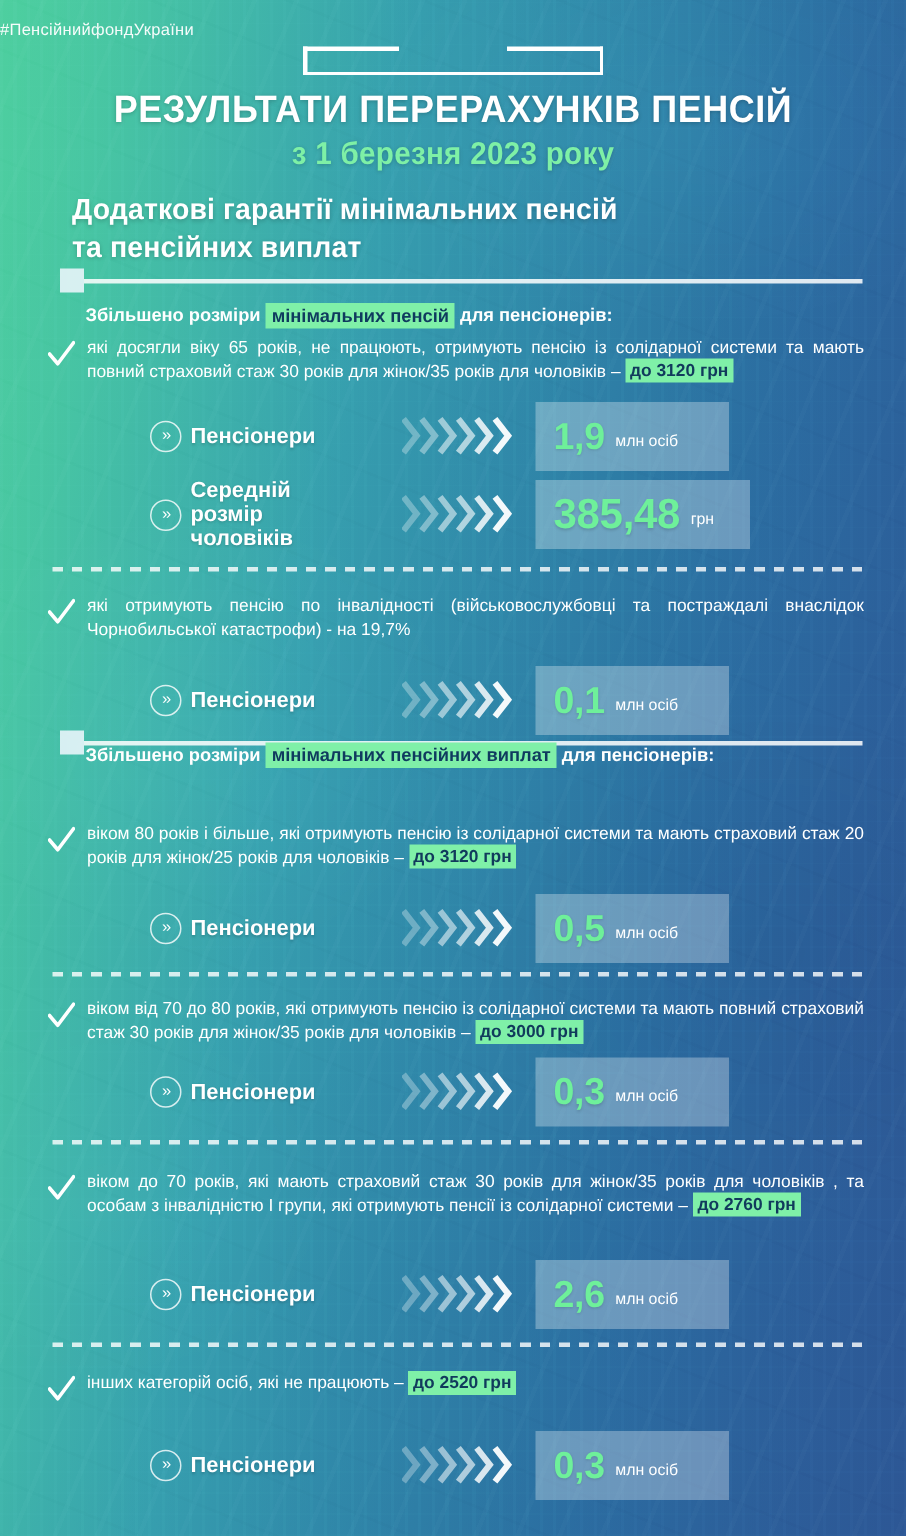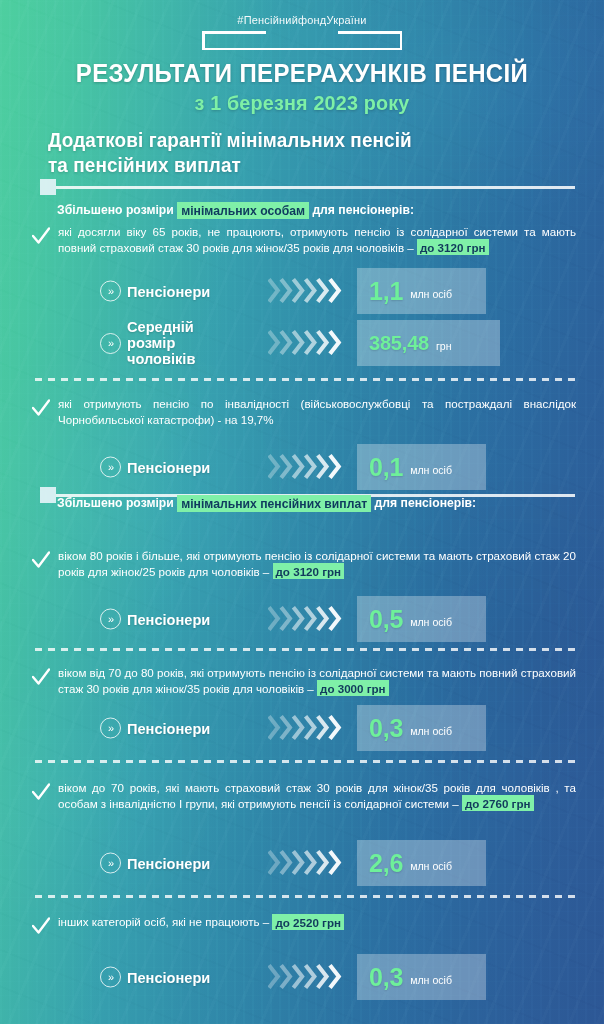--- a/index.html
+++ b/index.html
@@ -62,21 +62,20 @@
         rgba(56,165,172,.40) 34%,
         rgba(44,112,160,.45) 68%,
         rgba(45,87,149,.62) 100%);
     pointer-events: none;
   }
 
   
   .hashtag {
     position: absolute;
     top: 14px; left: 0; right: 0;
-    text-align: center;
     color: #ffffff;
     font-size: 11px;
     letter-spacing: .2px;
     font-family: "Liberation Sans Narrow", "Liberation Sans", sans-serif;
     opacity: .95;
   }
 
   .hdr-frame {
     position: absolute;
     top: 31px;
@@ -279,21 +278,21 @@
   .valbox.wide { width: 143px; }
   .valnum {
     color: #6ef09a;
     font-size: 25px;
     font-weight: bold;
     line-height: 1;
     letter-spacing: -.2px;
     font-family: "Liberation Sans Narrow", "Liberation Sans", sans-serif;
     text-shadow: 0 1px 2px rgba(0,0,0,.14);
   }
-  .valnum.big { font-size: 20px; }
+  .valnum.big { font-size: 28px; }
   .valunit {
     color: #ffffff;
     font-size: 10.6px;
     font-weight: normal;
     line-height: 1;
     position: relative;
     top: 3px;
     font-family: "Liberation Sans Narrow", "Liberation Sans", sans-serif;
   }
 </style>
@@ -318,21 +317,21 @@
   <div class="title-main">РЕЗУЛЬТАТИ ПЕРЕРАХУНКІВ ПЕНСІЙ</div>
   <div class="title-sub">з 1 березня 2023 року</div>
   <div class="page-heading" style="white-space:pre-line">Додаткові гарантії мінімальних пенсій
 та пенсійних виплат</div>
 
   <div id="body-layer">
       <div class="rule" style="top:179px">
         <span class="knob"></span>
         <span class="bar"></span>
       </div>
-      <div class="lead" style="top:203px"><span>Збільшено розміри </span><span class="hl-lead">мінімальних особам</span><span> для пенсіонерів:</span></div>
+      <div class="lead" style="top:203px"><span>Збільшено розміри </span><span class="hl-lead">мінімальних пенсій</span><span> для пенсіонерів:</span></div>
       <div class="bullet" style="top:224px">
         <span class="tick">
           <svg width="18" height="20" viewBox="0 0 18 20">
             <path d="M1 10 L6.5 16.5 L17 2.5" fill="none" stroke="#ffffff" stroke-width="2.4" stroke-linecap="round" stroke-linejoin="round"></path>
           </svg>
         </span>
         <div class="btext">які досягли віку 65 років, не працюють, отримують пенсію із солідарної системи та мають повний страховий стаж 30 років для жінок/35 років для чоловіків – <span class="hl">до 3120 грн</span></div>
       </div>
       <div class="statrow" style="top:268px">
         <div class="chip">
@@ -343,21 +342,21 @@
           <svg width="82" height="30" viewBox="-1 0 84 30">
             <path d="M0 3 L9 14.5 L0 26" fill="none" stroke="#ffffff" stroke-width="4.2" stroke-linecap="butt" stroke-linejoin="miter" opacity="0.3"></path>
             <path d="M12.5 3 L21.5 14.5 L12.5 26" fill="none" stroke="#ffffff" stroke-width="4.2" stroke-linecap="butt" stroke-linejoin="miter" opacity="0.38"></path>
             <path d="M25 3 L34 14.5 L25 26" fill="none" stroke="#ffffff" stroke-width="4.2" stroke-linecap="butt" stroke-linejoin="miter" opacity="0.52"></path>
             <path d="M37.5 3 L46.5 14.5 L37.5 26" fill="none" stroke="#ffffff" stroke-width="4.2" stroke-linecap="butt" stroke-linejoin="miter" opacity="0.62"></path>
             <path d="M50 3 L59 14.5 L50 26" fill="none" stroke="#ffffff" stroke-width="4.2" stroke-linecap="butt" stroke-linejoin="miter" opacity="0.82"></path>
             <path d="M62.5 3 L71.5 14.5 L62.5 26" fill="none" stroke="#ffffff" stroke-width="4.2" stroke-linecap="butt" stroke-linejoin="miter" opacity="0.95"></path>
           </svg>
         </div>
         <div class="valbox">
-          <span class="valnum">1,1</span>
+          <span class="valnum">1,9</span>
           <span class="valunit">млн осіб</span>
         </div>
       </div>
       <div class="statrow" style="top:320px">
         <div class="chip">
           <span class="chevcircle">»</span>
           <span class="statlabel">Середній розмір
 чоловіків</span>
         </div>
         <div class="arrows">

